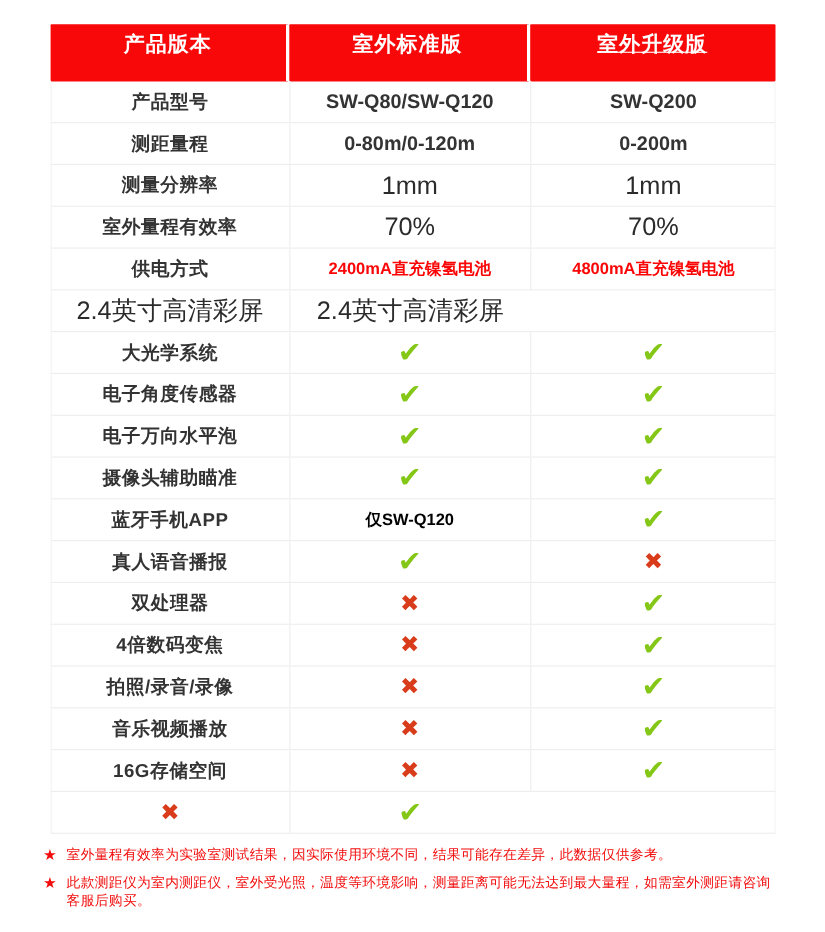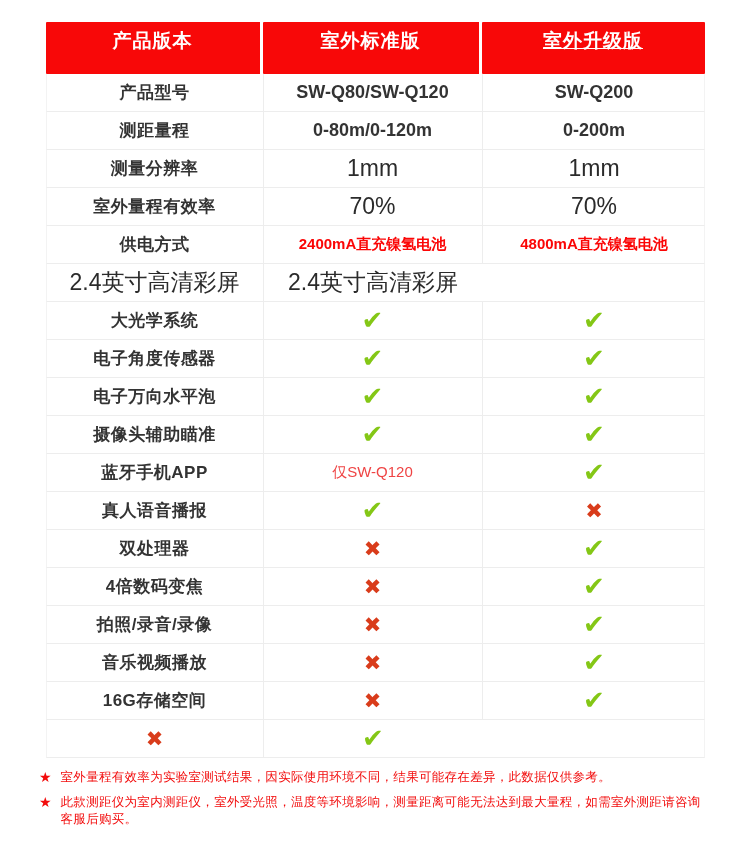--- a/index.html
+++ b/index.html
@@ -50,21 +50,21 @@
   .td:last-child { border-right: none; }
   .label {
     font-size: 17px;
     font-weight: bold;
     color: #333333;
     letter-spacing: 0.5px;
   }
   .sm { font-size: 18px; font-weight: 600; color: #333333; }
   .lg { font-size: 23px; font-weight: 500; color: #2b2b2b; }
   .red-lg { font-size: 15px; font-weight: bold; color: #fb0606; }
-  .red-sm { font-size: 15px; font-weight: normal; color: #ef4444; }
+  .red-sm { font-size: 15px; font-weight: bold; color: #000000; }
   .check { font-size: 26px; font-weight: bold; color: #84c716; line-height: 1; padding-bottom: 2px; }
   .cross { font-size: 21px; font-weight: bold; color: #d93c1b; line-height: 1; }
   .notes {
     width: 672px;
     margin: 11px auto 0 auto;
   }
   .note-line {
     display: flex;
     align-items: flex-start;
     color: #f20c0c;

